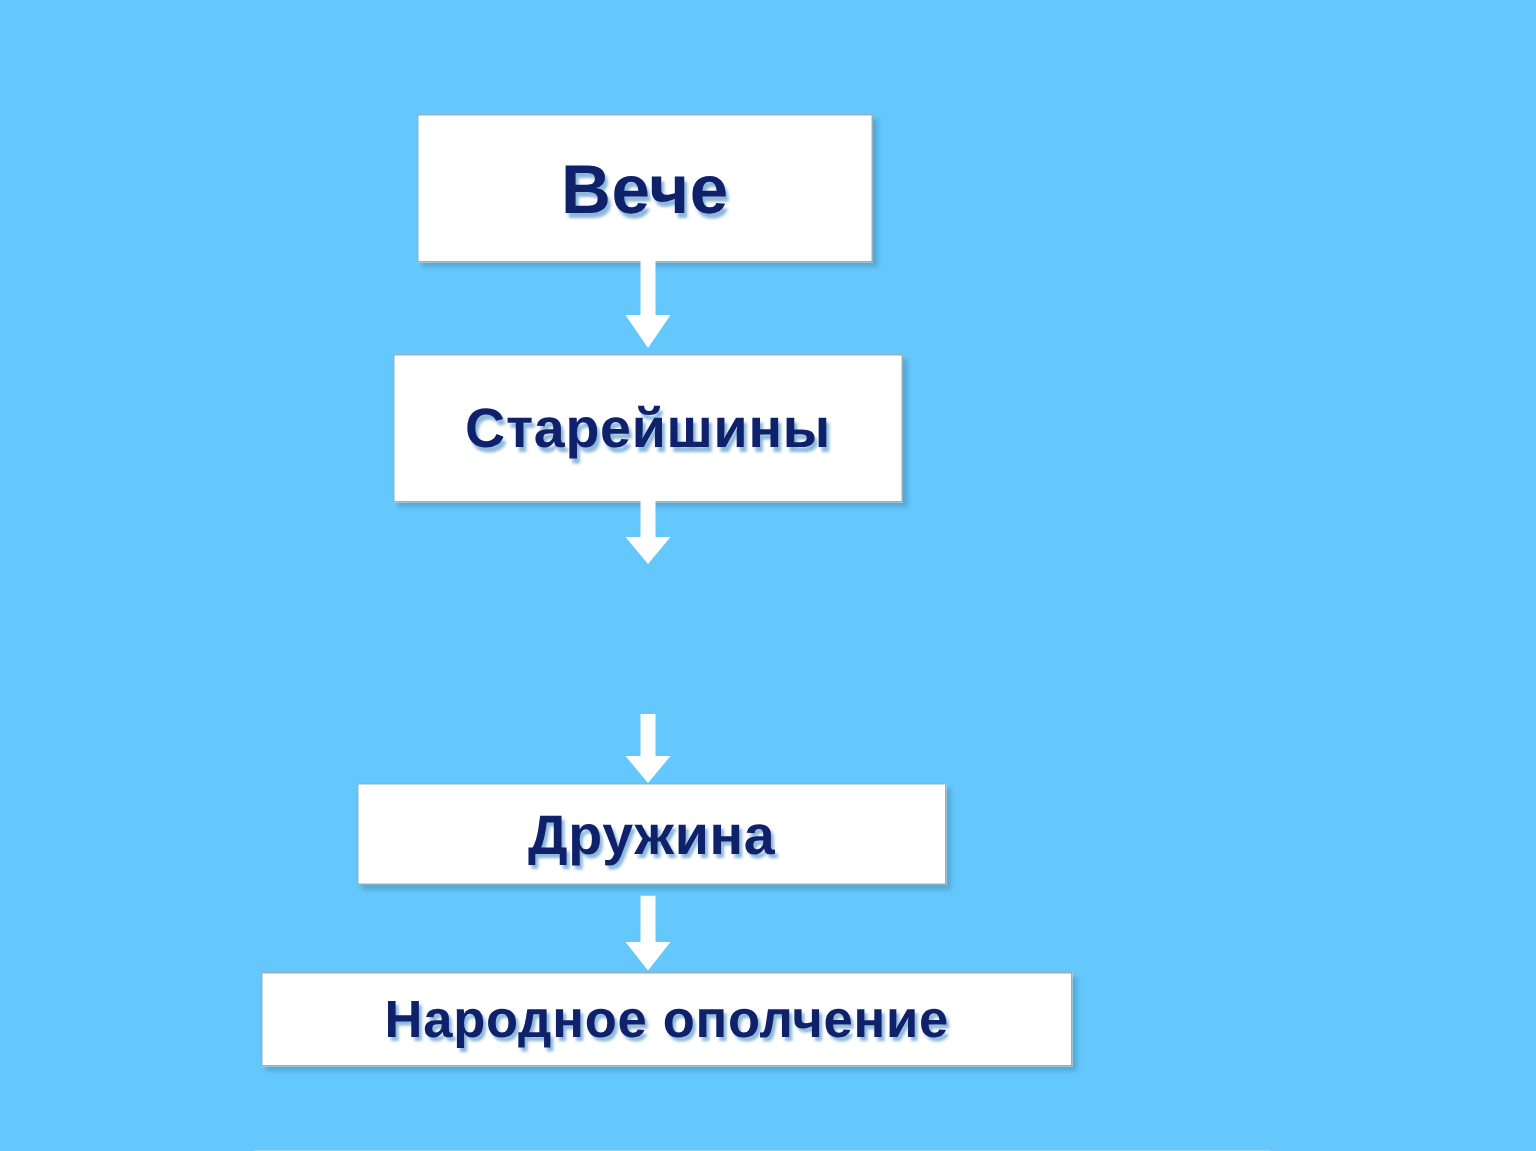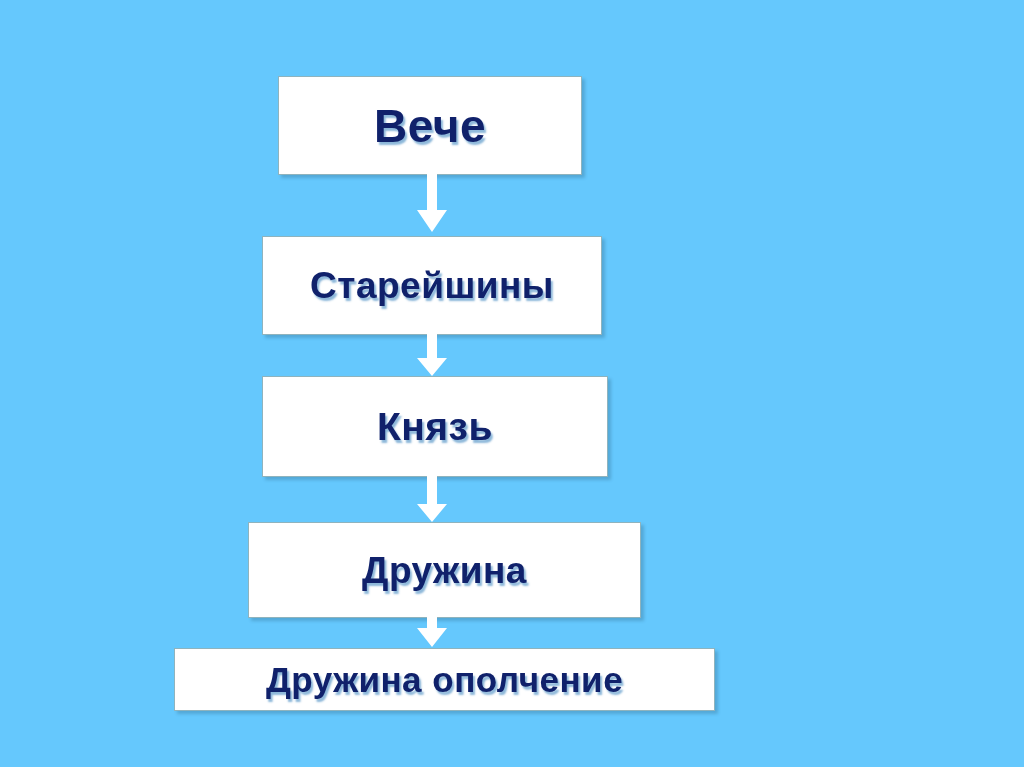--- a/index.html
+++ b/index.html
@@ -35,21 +35,21 @@
     letter-spacing: 0.5px;
     white-space: nowrap;
     text-shadow: 2px 3px 2px rgba(120, 170, 210, 0.85);
     line-height: 1;
   }
 
   
   #node-0 { left: 278px; top: 76px;  width: 304px; height: 99px;  }
   #node-1 { left: 262px; top: 236px; width: 340px; height: 99px;  }
   #node-2 { left: 262px; top: 376px; width: 346px; height: 101px; }
-  #node-3 { left: 248px; top: 522px; width: 393px; height: 96px; text-align: right;  }
+  #node-3 { left: 238px; top: 522px; width: 393px; height: 68px; text-align: right;  }
   #node-4 { left: 174px; top: 648px; width: 541px; height: 63px;  }
 
   #node-0 .node-label { font-size: 46px; }
   #node-1 .node-label { font-size: 37px; }
   #node-2 .node-label { font-size: 39px; }
   #node-3 .node-label { font-size: 37px; }
   #node-4 .node-label { font-size: 35px; }
 
   
   .arrow {
@@ -82,37 +82,34 @@
   <div class="node" id="node-1">
     <span class="node-label">Старейшины</span>
   </div>
 
   <div class="arrow" id="arrow-1">
     <svg viewBox="0 0 32 48" preserveAspectRatio="none" aria-hidden="true">
       <polygon points="11,0 21,0 21,28 31,28 16,46 1,28 11,28" fill="#ffffff"></polygon>
     </svg>
   </div>
 
-  <div class="node" id="node-2">
-    <span class="node-label">Князь</span>
-  </div>
 
   <div class="arrow" id="arrow-2">
     <svg viewBox="0 0 32 48" preserveAspectRatio="none" aria-hidden="true">
       <polygon points="11,0 21,0 21,28 31,28 16,46 1,28 11,28" fill="#ffffff"></polygon>
     </svg>
   </div>
 
   <div class="node" id="node-3">
     <span class="node-label">Дружина</span>
   </div>
 
   <div class="arrow" id="arrow-3">
     <svg viewBox="0 0 32 52" preserveAspectRatio="none" aria-hidden="true">
       <polygon points="11,0 21,0 21,31 31,31 16,50 1,31 11,31" fill="#ffffff"></polygon>
     </svg>
   </div>
 
   <div class="node" id="node-4">
-    <span class="node-label">Дружина ополчение</span>
+    <span class="node-label">Народное ополчение</span>
   </div>
 
 </div>
 
 </body></html>

